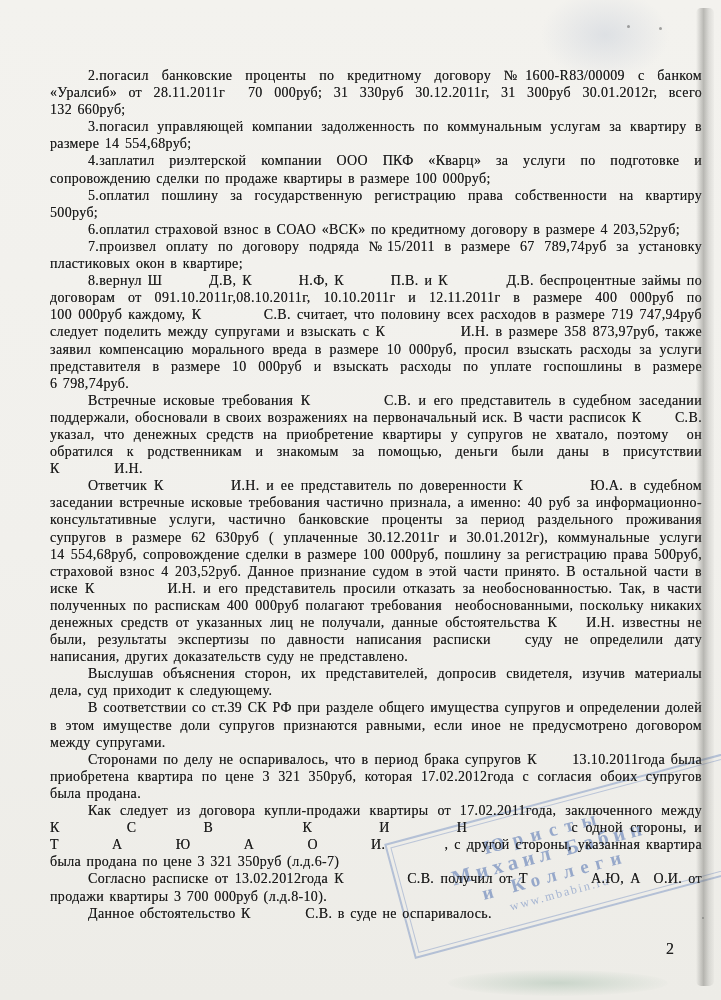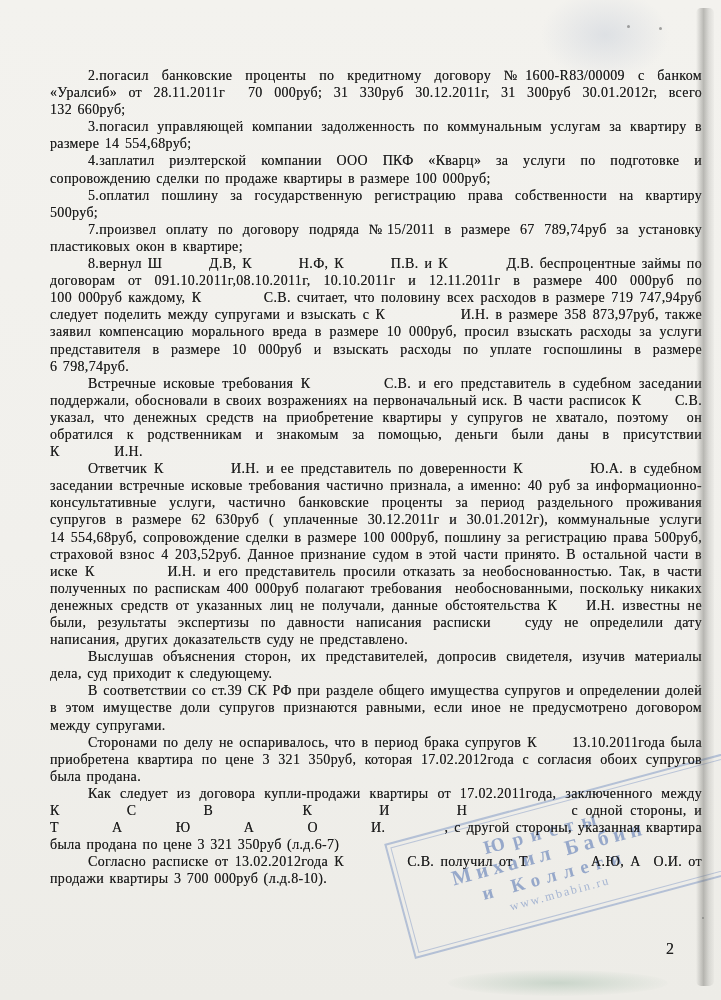--- a/index.html
+++ b/index.html
@@ -94,28 +94,30 @@
       <div class="stamp-l3">и Коллеги</div>
       <div class="stamp-url">www.mbabin.ru</div>
     </div>
   </div>
 
   <div class="text-block">
     <p class="para">2.погасил банковские проценты по кредитному договору №1600-R83/00009 с банком «Уралсиб» от 28.11.2011г&nbsp; 70&nbsp;000руб; 31&nbsp;330руб 30.12.2011г, 31&nbsp;300руб 30.01.2012г, всего 132&nbsp;660руб;</p>
     <p class="para">3.погасил управляющей компании задолженность по коммунальным услугам за квартиру в размере 14&nbsp;554,68руб;</p>
     <p class="para">4.заплатил риэлтерской компании ООО ПКФ «Кварц» за услуги по подготовке и сопровождению сделки по продаже квартиры в размере 100&nbsp;000руб;</p>
     <p class="para">5.оплатил пошлину за государственную регистрацию права собственности на квартиру 500руб;</p>
+    <p class="para">6.оплатил страховой взнос в СОАО «ВСК» по кредитному договору в размере 4&nbsp;203,52руб;</p>
     <p class="para">7.произвел оплату по договору подряда №15/2011 в размере 67&nbsp;789,74руб за установку пластиковых окон в квартире;</p>
     <p class="para">8.вернул Ш&nbsp;&nbsp;&nbsp;&nbsp;&nbsp;&nbsp;&nbsp;&nbsp;Д.В, К&nbsp;&nbsp;&nbsp;&nbsp;&nbsp;&nbsp;&nbsp;&nbsp;Н.Ф, К&nbsp;&nbsp;&nbsp;&nbsp;&nbsp;&nbsp;&nbsp;&nbsp;П.В. и К&nbsp;&nbsp;&nbsp;&nbsp;&nbsp;&nbsp;&nbsp;&nbsp;&nbsp;&nbsp;Д.В. беспроцентные займы по договорам от 091.10.2011г,08.10.2011г, 10.10.2011г и 12.11.2011г в размере 400&nbsp;000руб по 100&nbsp;000руб каждому, К&nbsp;&nbsp;&nbsp;&nbsp;&nbsp;&nbsp;&nbsp;&nbsp;&nbsp;&nbsp;С.В. считает, что половину всех расходов в размере 719&nbsp;747,94руб следует поделить между супругами и взыскать с К&nbsp;&nbsp;&nbsp;&nbsp;&nbsp;&nbsp;&nbsp;&nbsp;&nbsp;&nbsp;&nbsp;&nbsp;И.Н. в размере 358&nbsp;873,97руб, также заявил компенсацию морального вреда в размере 10&nbsp;000руб, просил взыскать расходы за услуги представителя в размере 10&nbsp;000руб и взыскать расходы по уплате госпошлины в размере 6&nbsp;798,74руб.</p>
     <p class="para">Встречные исковые требования К&nbsp;&nbsp;&nbsp;&nbsp;&nbsp;&nbsp;&nbsp;&nbsp;&nbsp;&nbsp;С.В. и его представитель в судебном заседании поддержали, обосновали в своих возражениях на первоначальный иск. В части расписок К&nbsp;&nbsp;&nbsp;&nbsp;&nbsp;&nbsp;С.В. указал, что денежных средств на приобретение квартиры у супругов не хватало, поэтому&nbsp; он обратился к родственникам и знакомым за помощью, деньги были даны в присутствии К&nbsp;&nbsp;&nbsp;&nbsp;&nbsp;&nbsp;&nbsp;&nbsp;&nbsp;&nbsp;И.Н.</p>
     <p class="para">Ответчик К&nbsp;&nbsp;&nbsp;&nbsp;&nbsp;&nbsp;&nbsp;&nbsp;&nbsp;&nbsp;И.Н. и ее представитель по доверенности К&nbsp;&nbsp;&nbsp;&nbsp;&nbsp;&nbsp;&nbsp;&nbsp;&nbsp;&nbsp;Ю.А. в судебном заседании встречные исковые требования частично признала, а именно: 40 руб за информационно-консультативные услуги, частично банковские проценты за период раздельного проживания супругов в размере 62&nbsp;630руб ( уплаченные 30.12.2011г и 30.01.2012г), коммунальные услуги 14&nbsp;554,68руб, сопровождение сделки в размере 100&nbsp;000руб, пошлину за регистрацию права 500руб, страховой взнос 4&nbsp;203,52руб. Данное признание судом в этой части принято. В остальной части в иске К&nbsp;&nbsp;&nbsp;&nbsp;&nbsp;&nbsp;&nbsp;&nbsp;&nbsp;&nbsp;И.Н. и его представитель просили отказать за необоснованностью. Так, в части полученных по распискам 400&nbsp;000руб полагают требования &nbsp;необоснованными, поскольку никаких денежных средств от указанных лиц не получали, данные обстоятельства К&nbsp;&nbsp;&nbsp;&nbsp;И.Н. известны не были, результаты экспертизы по давности написания расписки &nbsp;&nbsp;суду не определили дату написания, других доказательств суду не представлено.</p>
     <p class="para">Выслушав объяснения сторон, их представителей, допросив свидетеля, изучив материалы дела, суд приходит к следующему.</p>
     <p class="para">В соответствии со ст.39 СК РФ при разделе общего имущества супругов и определении долей в этом имуществе доли супругов признаются равными, если иное не предусмотрено договором между супругами.</p>
     <p class="para">Сторонами по делу не оспаривалось, что в период брака супругов К&nbsp;&nbsp;&nbsp;&nbsp;&nbsp;&nbsp;13.10.2011года была приобретена квартира по цене 3&nbsp;321&nbsp;350руб, которая 17.02.2012года с согласия обоих супругов была продана.</p>
     <p class="para">Как следует из договора купли-продажи квартиры от 17.02.2011года, заключенного между К&nbsp;&nbsp;&nbsp;&nbsp;&nbsp;&nbsp;&nbsp;&nbsp;&nbsp;С&nbsp;&nbsp;&nbsp;&nbsp;&nbsp;&nbsp;&nbsp;&nbsp;&nbsp;В&nbsp;&nbsp;&nbsp;&nbsp;&nbsp;&nbsp;&nbsp;&nbsp;&nbsp;&nbsp;&nbsp;&nbsp;К&nbsp;&nbsp;&nbsp;&nbsp;&nbsp;&nbsp;&nbsp;&nbsp;&nbsp;И&nbsp;&nbsp;&nbsp;&nbsp;&nbsp;&nbsp;&nbsp;&nbsp;&nbsp;Н&nbsp;&nbsp;&nbsp;&nbsp;&nbsp;&nbsp;&nbsp;&nbsp;&nbsp;&nbsp;&nbsp;&nbsp;&nbsp;&nbsp;с одной стороны, и Т&nbsp;&nbsp;&nbsp;&nbsp;&nbsp;&nbsp;&nbsp;&nbsp;&nbsp;А&nbsp;&nbsp;&nbsp;&nbsp;&nbsp;&nbsp;&nbsp;&nbsp;&nbsp;Ю&nbsp;&nbsp;&nbsp;&nbsp;&nbsp;&nbsp;&nbsp;&nbsp;&nbsp;А&nbsp;&nbsp;&nbsp;&nbsp;&nbsp;&nbsp;&nbsp;&nbsp;&nbsp;О&nbsp;&nbsp;&nbsp;&nbsp;&nbsp;&nbsp;&nbsp;&nbsp;&nbsp;И.&nbsp;&nbsp;&nbsp;&nbsp;&nbsp;&nbsp;&nbsp;&nbsp;&nbsp;&nbsp;, с другой стороны, указанная квартира была продана по цене 3&nbsp;321&nbsp;350руб (л.д.6-7)</p>
     <p class="para">Согласно расписке от 13.02.2012года К&nbsp;&nbsp;&nbsp;&nbsp;&nbsp;&nbsp;&nbsp;&nbsp;&nbsp;&nbsp;С.В. получил от Т&nbsp;&nbsp;&nbsp;&nbsp;&nbsp;&nbsp;&nbsp;&nbsp;&nbsp;&nbsp;А.Ю, А&nbsp;&nbsp;О.И. от продажи квартиры 3&nbsp;700&nbsp;000руб (л.д.8-10).</p>
+    <p class="para">Данное обстоятельство К&nbsp;&nbsp;&nbsp;&nbsp;&nbsp;&nbsp;&nbsp;&nbsp;&nbsp;&nbsp;С.В. в суде не оспаривалось.</p>
   </div>
 
   <div class="edge-shadow"></div>
 
   <div class="page-number">2</div>
 
 </div>
 
 </body></html>

